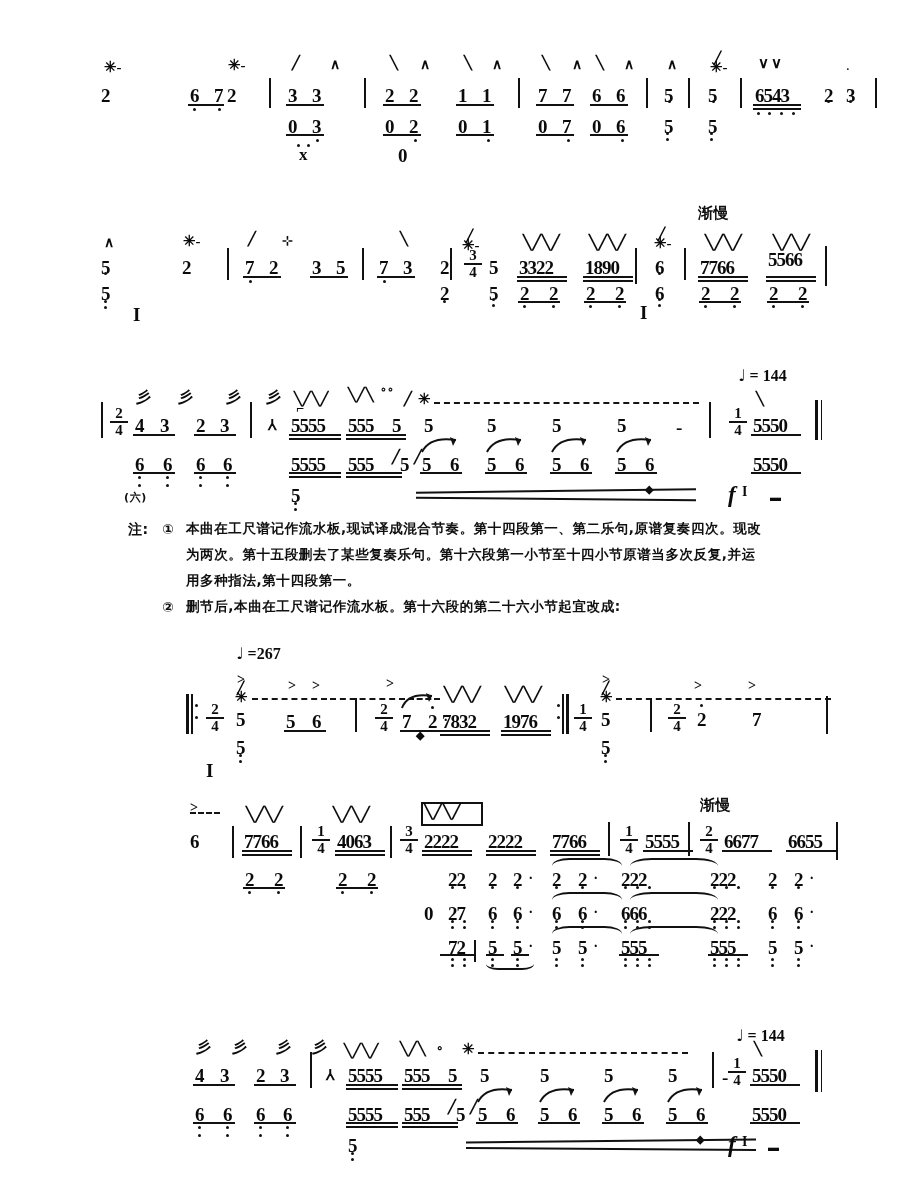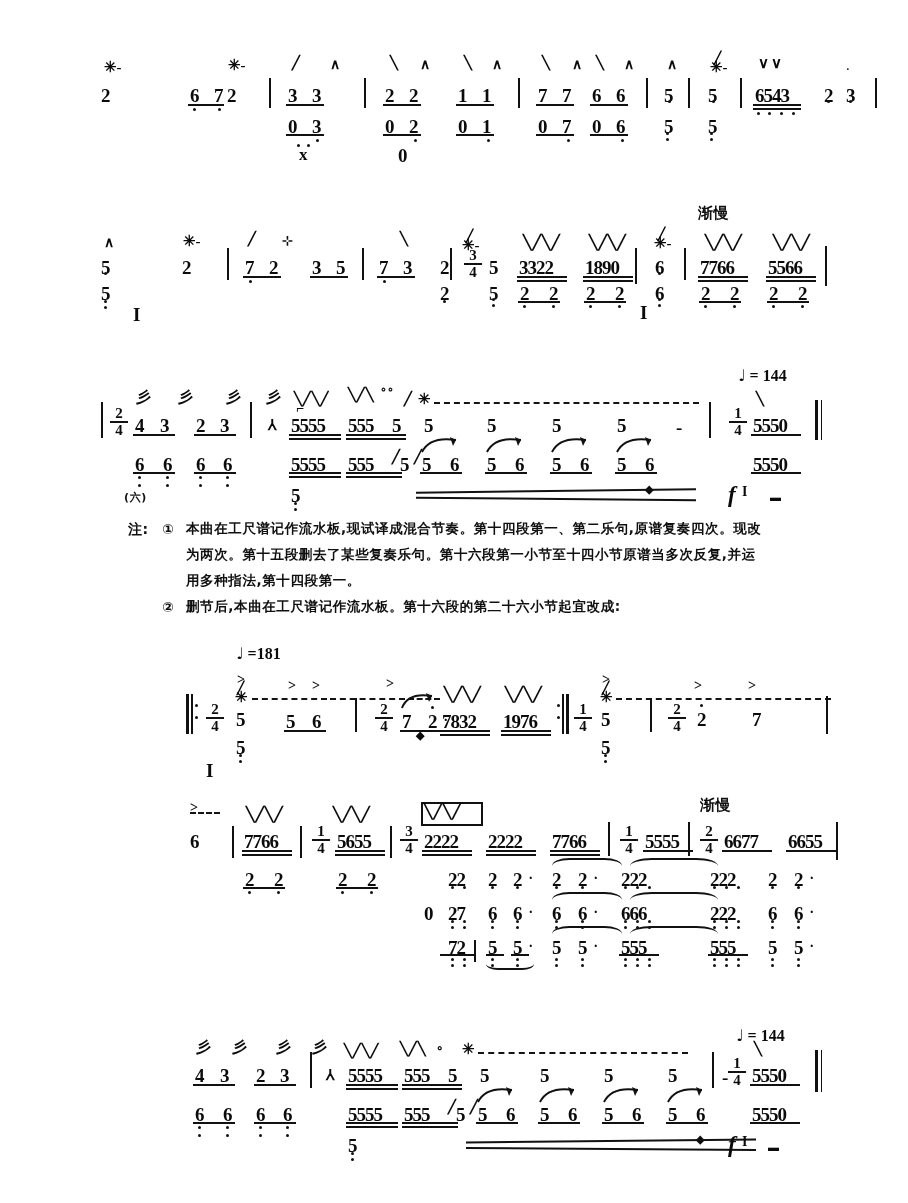--- a/index.html
+++ b/index.html
@@ -213,21 +213,21 @@
     <span class="num a" style="left:312px;top:258px;">3</span>
     <span class="num a" style="left:336px;top:258px;">5</span>
     <span class="num a" style="left:379px;top:258px;">7</span>
     <span class="num a" style="left:403px;top:258px;">3</span>
     <span class="num a" style="left:440px;top:258px;">2</span>
     <span class="num a" style="left:489px;top:258px;">5</span>
     <span class="num a tight" style="left:519px;top:258px;">3322</span>
     <span class="num a tight" style="left:585px;top:258px;">1890</span>
     <span class="num a" style="left:655px;top:258px;">6</span>
     <span class="num a tight" style="left:700px;top:258px;">7766</span>
-    <span class="num a tight" style="left:768px;top:258px;">5566</span>
+    <span class="num a tight" style="left:768px;top:250px;">5566</span>
 
     <div class="beam" style="left:243px;top:276px;width:38px;"></div>
     <div class="beam" style="left:310px;top:276px;width:38px;"></div>
     <div class="beam" style="left:377px;top:276px;width:38px;"></div>
     <div class="beam" style="left:517px;top:276px;width:50px;"></div>
     <div class="beam" style="left:517px;top:280px;width:50px;"></div>
     <div class="beam" style="left:583px;top:276px;width:50px;"></div>
     <div class="beam" style="left:583px;top:280px;width:50px;"></div>
     <div class="beam" style="left:698px;top:276px;width:50px;"></div>
     <div class="beam" style="left:698px;top:280px;width:50px;"></div>
@@ -445,21 +445,21 @@
     <span class="cn a" style="left:186px;top:548px;">为两次。第十五段删去了某些复奏乐句。第十六段第一小节至十四小节原谱当多次反复,并运</span>
     <span class="cn a" style="left:186px;top:574px;">用多种指法,第十四段第一。</span>
     <span class="cn lead a" style="left:162px;top:600px;">②</span>
     <span class="cn a" style="left:186px;top:600px;">删节后,本曲在工尺谱记作流水板。第十六段的第二十六小节起宜改成:</span>
   </div>
 
   <div>
 
     <span class="tempo" style="left:236px;top:644px;">
       <span class="q">♩</span>
-      <span>=181</span>
+      <span>=267</span>
     </span>
 
     <span class="acc" style="left:237px;top:672px;">&gt;</span>
     <span class="mk a" style="left:237px;top:682px;font-size:12px;">╱</span>
     <span class="mk a" style="left:235px;top:690px;">✳</span>
     <div class="dash" style="left:252px;top:698px;width:75px;"></div>
     <span class="acc" style="left:288px;top:678px;">&gt;</span>
     <span class="acc" style="left:312px;top:678px;">&gt;</span>
     <div class="dash" style="left:330px;top:698px;width:75px;"></div>
     <span class="acc" style="left:386px;top:676px;">&gt;</span>
@@ -560,21 +560,21 @@
 
     <span class="num a" style="left:190px;top:832px;">6</span>
     <span class="num a tight" style="left:244px;top:832px;">7766</span>
     <div class="beam" style="left:242px;top:850px;width:50px;"></div>
     <div class="beam" style="left:242px;top:854px;width:50px;"></div>
 
     <div class="ts" style="left:312px;top:824px;width:18px;">
       <span>1</span>
       <span class="den">4</span>
     </div>
-    <span class="num a tight" style="left:337px;top:832px;">5655</span>
+    <span class="num a tight" style="left:337px;top:832px;">4063</span>
     <div class="beam" style="left:335px;top:850px;width:50px;"></div>
     <div class="beam" style="left:335px;top:854px;width:50px;"></div>
 
     <div class="ts" style="left:400px;top:824px;width:18px;">
       <span>3</span>
       <span class="den">4</span>
     </div>
     <span class="num a tight" style="left:424px;top:832px;">2222</span>
     <div class="beam" style="left:422px;top:850px;width:50px;"></div>
     <div class="beam" style="left:422px;top:854px;width:50px;"></div>

